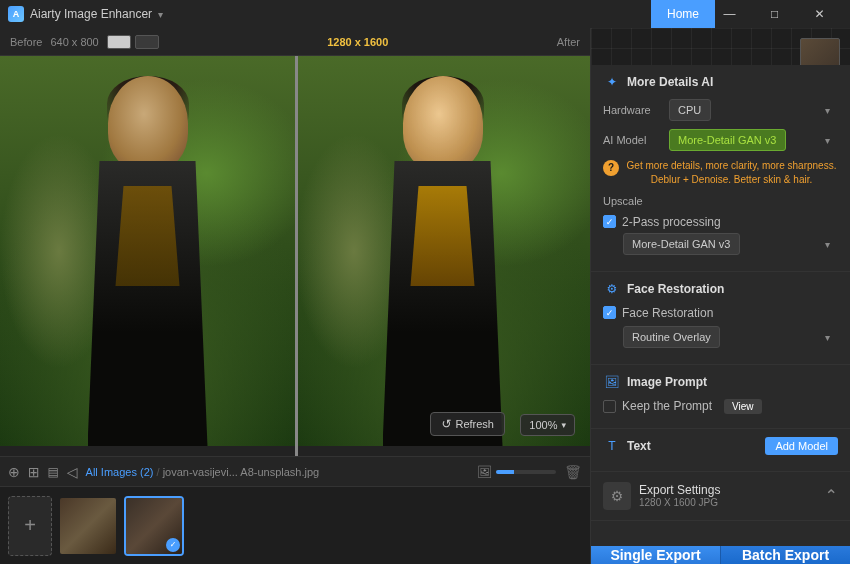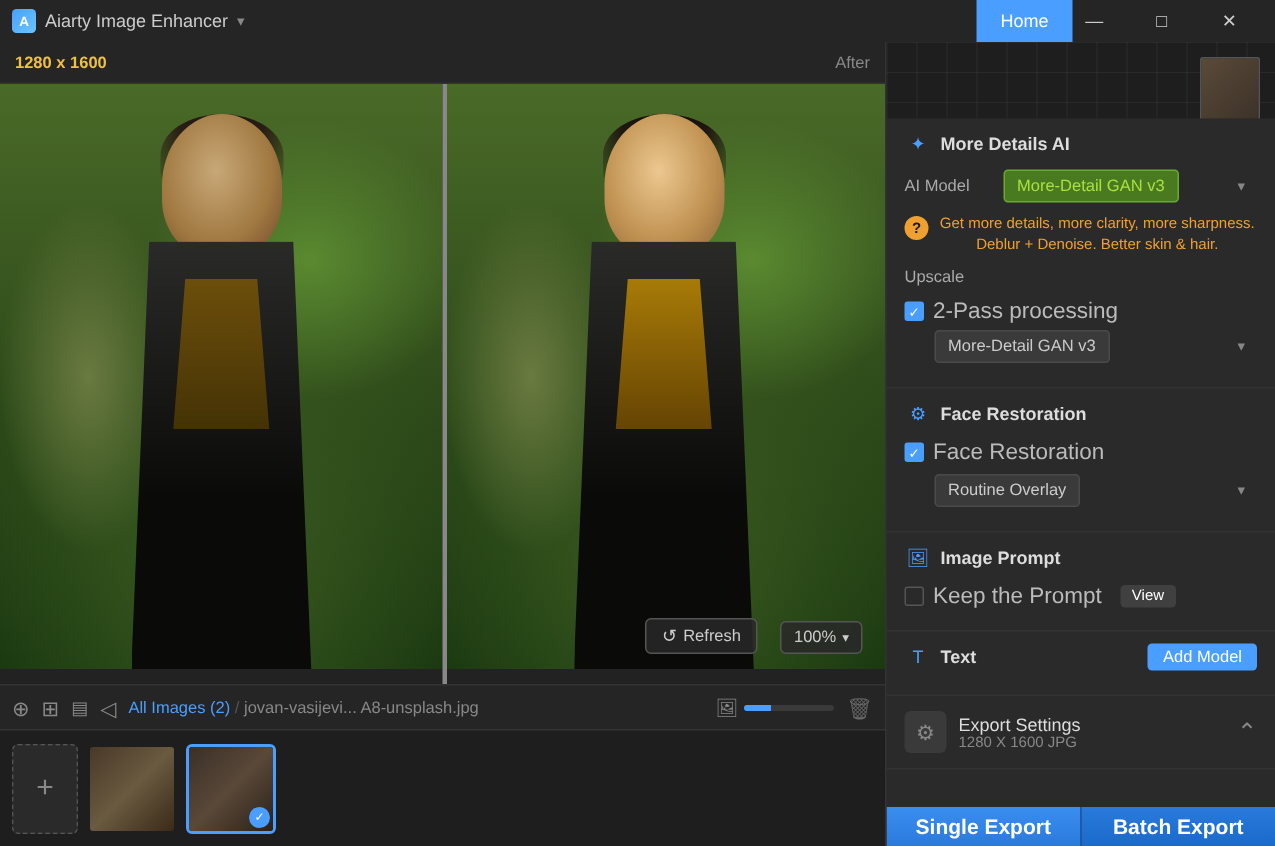--- a/index.html
+++ b/index.html
@@ -403,21 +403,21 @@
       border-radius: 2px;
       display: flex; align-items: center; justify-content: center;
       color: white; font-size: 9px;
       cursor: pointer; flex-shrink: 0;
     }
     .cb-unchecked {
       background: #2a2a2a;
       border-color: #555;
     }
     .cb-label {
-      color: #bbb; font-size: 15px;
+      color: #bbb; font-size: 12px;
     }
 
     
     #export-settings {
       padding: 10px 12px;
       border-bottom: 1px solid #333;
       display: flex;
       align-items: center;
       justify-content: space-between;
     }
@@ -597,20 +597,28 @@
     <button class="titlebar-btn">□</button>
     <button class="titlebar-btn close">✕</button>
   </div>
 </div>
 
 <div id="main">
 
   <div id="viewer">
 
     <div id="viewer-topbar">
+      <div id="viewer-topbar-left">
+        <span style="color:#888;font-size:11px;">Before</span>
+        <span style="color:#888;font-size:11px;">640 x 800</span>
+        <div class="view-toggle">
+          <div class="view-btn active"></div>
+          <div class="view-btn"></div>
+        </div>
+      </div>
       <span style="color:#f0c040;font-size:11px;font-weight:bold;">1280 x 1600</span>
       <span style="color:#888;font-size:11px;">After</span>
     </div>
 
     <div id="canvas-area" style="flex:1; position:relative;">
 
       <div class="img-half" style="position:absolute; left:0; top:0;">
         <div class="photo-canvas">
           <div class="bg-bokeh"></div>
           <div class="person-shape">
@@ -686,20 +694,29 @@
       <div id="preview-thumb-grid"></div>
       <div id="preview-thumb-img"></div>
     </div>
 
     <div class="panel-section">
       <div class="section-header">
         <div class="section-icon">✦</div>
         <span class="section-title">More Details AI</span>
       </div>
 
+      <div class="form-row">
+        <span class="form-label">Hardware</span>
+        <div class="select-wrapper">
+          <select class="form-select">
+            <option>CPU</option>
+            <option>GPU</option>
+          </select>
+        </div>
+      </div>
 
       <div class="form-row">
         <span class="form-label">AI Model</span>
         <div class="select-wrapper">
           <select class="form-select model-select">
             <option>More-Detail GAN  v3</option>
             <option>Standard GAN</option>
           </select>
         </div>
       </div>

